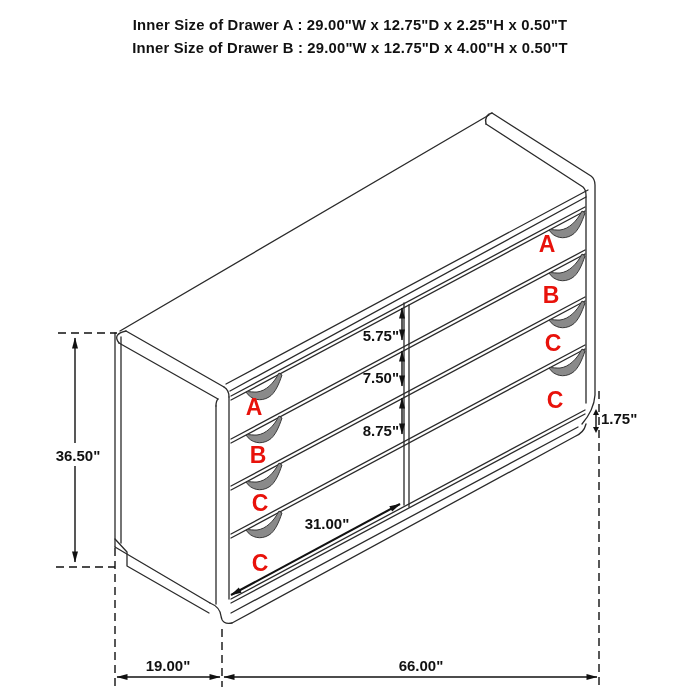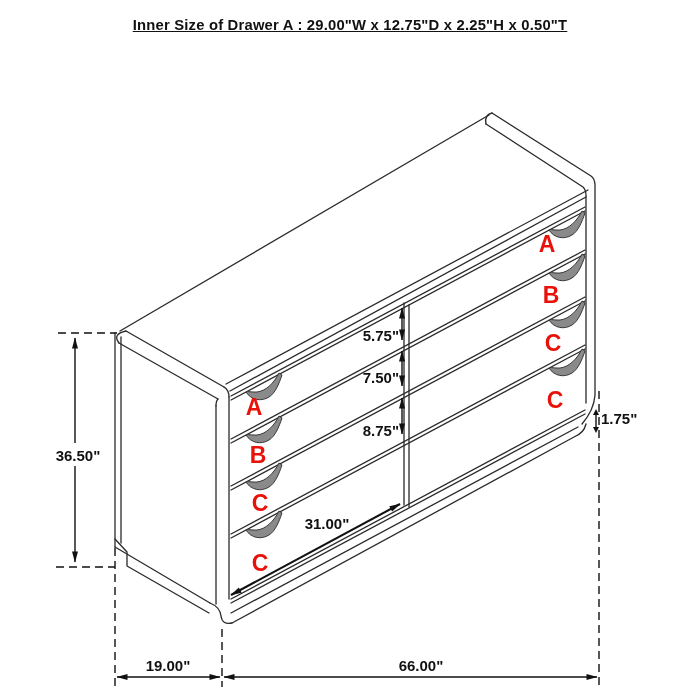--- a/index.html
+++ b/index.html
@@ -1,29 +1,30 @@
 <!DOCTYPE html>
 <html><head>
 <meta charset="utf-8">
 <style>
   html,body{margin:0;padding:0;background:#ffffff;}
   body{width:700px;height:700px;position:relative;overflow:hidden;
        font-family:"Liberation Sans", sans-serif;}
   .header{position:absolute;top:14px;left:0;width:700px;text-align:center;}
   .header .hline{display:block;font-size:14.8px;line-height:23.3px;font-weight:bold;
-       color:#111;letter-spacing:0.2px;white-space:pre;text-decoration:underline;}
+       color:#111;letter-spacing:0.2px;white-space:pre;}
   svg{position:absolute;top:0;left:0;}
   .dimtxt{font-size:15px;font-weight:bold;fill:#111;}
   .redlbl{font-size:23px;font-weight:bold;}
 </style>
 </head>
 <body>
 
 <div class="header">
   <span class="hline">Inner Size of Drawer A : 29.00"W x 12.75"D x 2.25"H x 0.50"T</span>
+  <span class="hline">Inner Size of Drawer B : 29.00"W x 12.75"D x 4.00"H x 0.50"T</span>
 </div>
 
 <svg width="700" height="700" viewBox="0 0 700 700">
   <defs>
     <marker id="ah" viewBox="0 0 12 8" refX="11" refY="4" markerWidth="12" markerHeight="8" markerUnits="userSpaceOnUse" orient="auto-start-reverse">
       <path d="M0.5,1 L11.5,4 L0.5,7 Z" fill="#111"></path>
     </marker>
   </defs>
 
   <g stroke="#2a2a2a" stroke-width="1.3" fill="none" stroke-linecap="round" stroke-linejoin="round">

